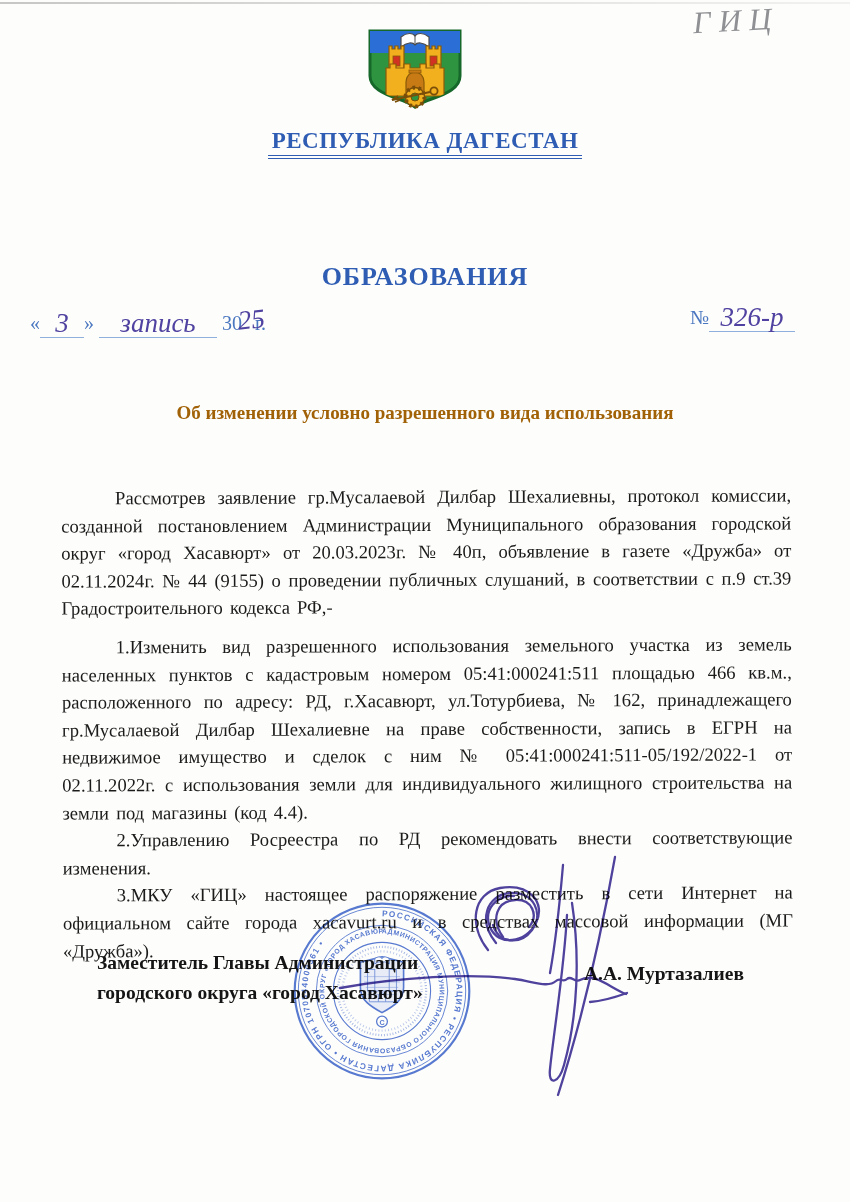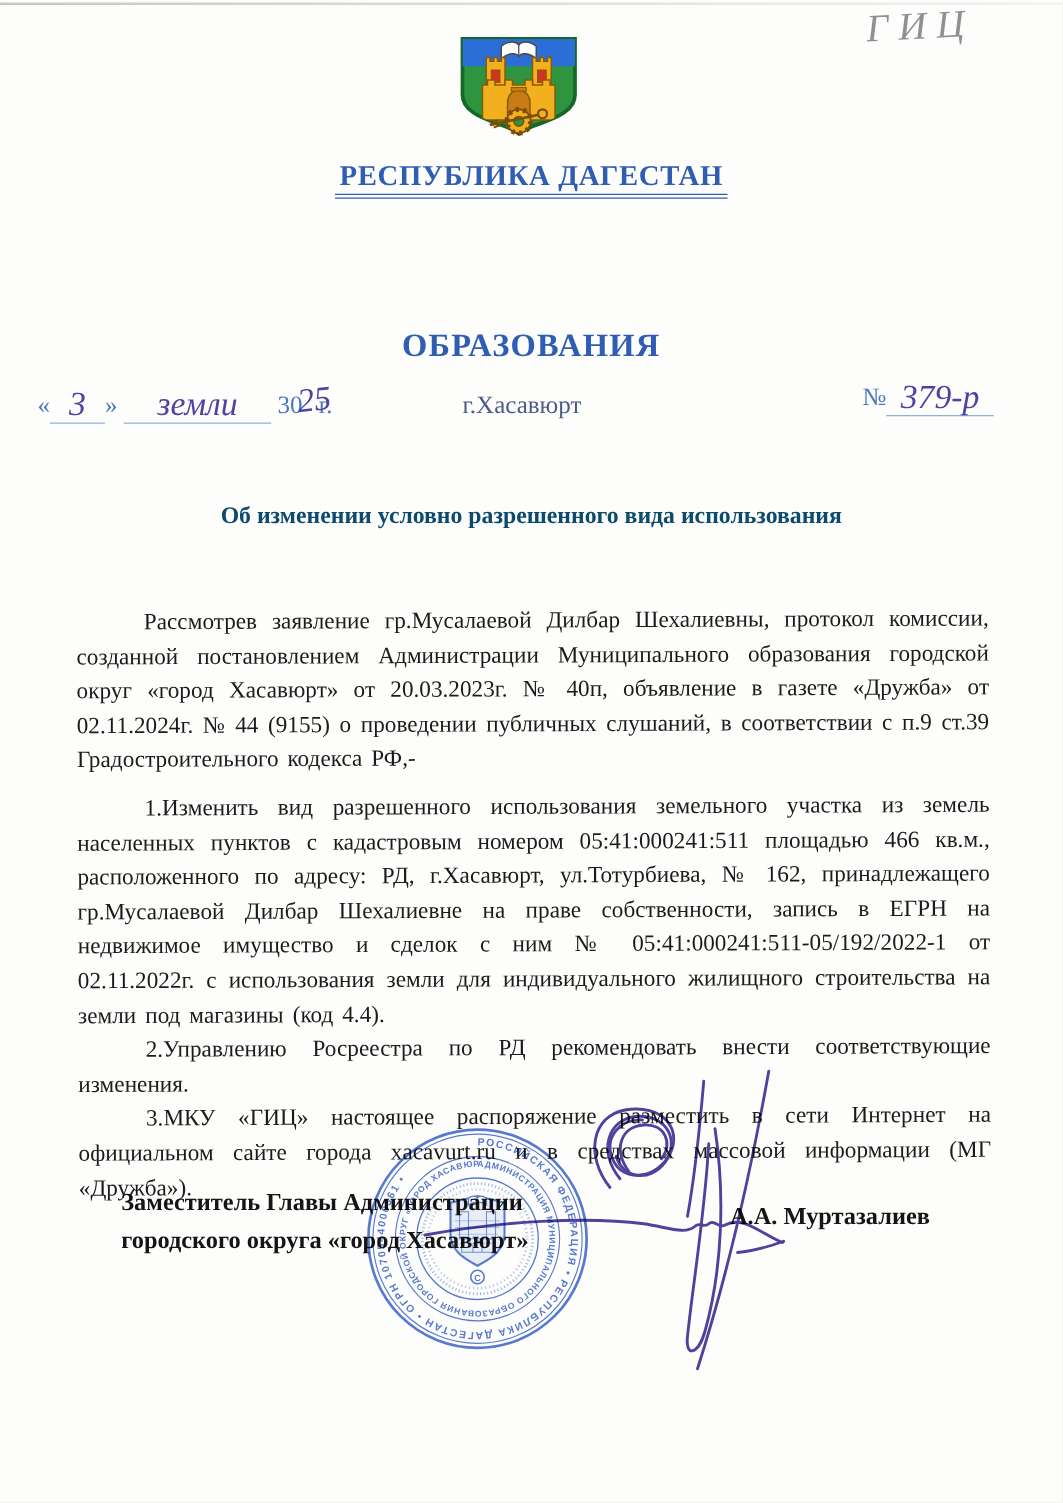--- a/index.html
+++ b/index.html
@@ -29,21 +29,21 @@
   .dr-right{position:absolute;right:10px;top:2px;white-space:nowrap;}
   .blank{display:inline-block;border-bottom:1.5px solid #8fb0dd;text-align:center;}
   .ink{color:#4f42a0;font-style:italic;font-weight:500;}
   .ink-big{font-size:27px;line-height:20px;display:inline-block;}
   .day-slot{width:44px;transform:translateY(2px);}
   .month-slot{width:118px;transform:translateY(2px);}
   .num-slot{min-width:86px;transform:translateY(2px);}
   .yr-overlap{display:inline-block;transform:rotate(-6deg) translate(-4px,-2px);margin-right:-14px;}
   
   .doc-title{position:absolute;top:399px;left:0;width:100%;text-align:center;
-    font-size:19px;font-weight:bold;line-height:27px;color:#0c4a6e;}
+    font-size:19px;font-weight:bold;line-height:27px;color:#a16207;}
   
   .body-text{position:absolute;left:62px;top:483px;width:730px;
     font-size:18.6px;line-height:27.6px;text-align:justify;color:#1b1b1b;
     transform:rotate(-0.25deg);}
   .body-text p{margin:0;text-indent:54px;word-spacing:2.5px;}
   .body-text p.gap{margin-top:11px;}
   
   .sig-position{position:absolute;left:97px;top:948px;width:360px;
     font-size:19.5px;font-weight:bold;line-height:30px;color:#151515;}
   .sig-name{position:absolute;left:584px;top:963px;font-size:19.5px;font-weight:bold;color:#151515;}
@@ -95,26 +95,25 @@
   </svg>
 
   <div class="lh-republic letterhead">
     <span>РЕСПУБЛИКА ДАГЕСТАН</span>
   </div>
   <div class="lh-doctype letterhead">ОБРАЗОВАНИЯ</div>
 
   <div class="date-row">
     <div class="dr-left">
       <span>«</span><span class="blank day-slot"><span class="ink ink-big">3</span></span><span>»</span>
-      <span class="blank month-slot"><span class="ink ink-big">земли</span></span>
+      <span class="blank month-slot"><span class="ink ink-big">запись</span></span>
       <span>30</span><span class="ink ink-big yr-overlap">25</span><span>г.</span>
     </div>
-    <div class="dr-center">г.Хасавюрт</div>
     <div class="dr-right">
-      <span>№</span><span class="blank num-slot"><span class="ink ink-big">379-р</span></span>
+      <span>№</span><span class="blank num-slot"><span class="ink ink-big">326-р</span></span>
     </div>
   </div>
 
   <div class="doc-title">
     <div>Об изменении условно разрешенного вида использования</div>
   </div>
 
   <div class="body-text">
     <p>Рассмотрев заявление гр.Мусалаевой Дилбар Шехалиевны, протокол комиссии, созданной постановлением Администрации Муниципального образования городской округ «город Хасавюрт» от 20.03.2023г. № 40п, объявление в газете «Дружба» от 02.11.2024г. № 44 (9155) о проведении публичных слушаний, в соответствии с п.9 ст.39 Градостроительного кодекса РФ,-</p>
     <p class="gap">1.Изменить вид разрешенного использования земельного участка из земель населенных пунктов с кадастровым номером 05:41:000241:511 площадью 466 кв.м., расположенного по адресу: РД, г.Хасавюрт, ул.Тотурбиева, № 162, принадлежащего гр.Мусалаевой Дилбар Шехалиевне на праве собственности, запись в ЕГРН на недвижимое имущество и сделок с ним № 05:41:000241:511-05/192/2022-1 от 02.11.2022г. с использования земли для индивидуального жилищного строительства на земли под магазины (код 4.4).</p>

